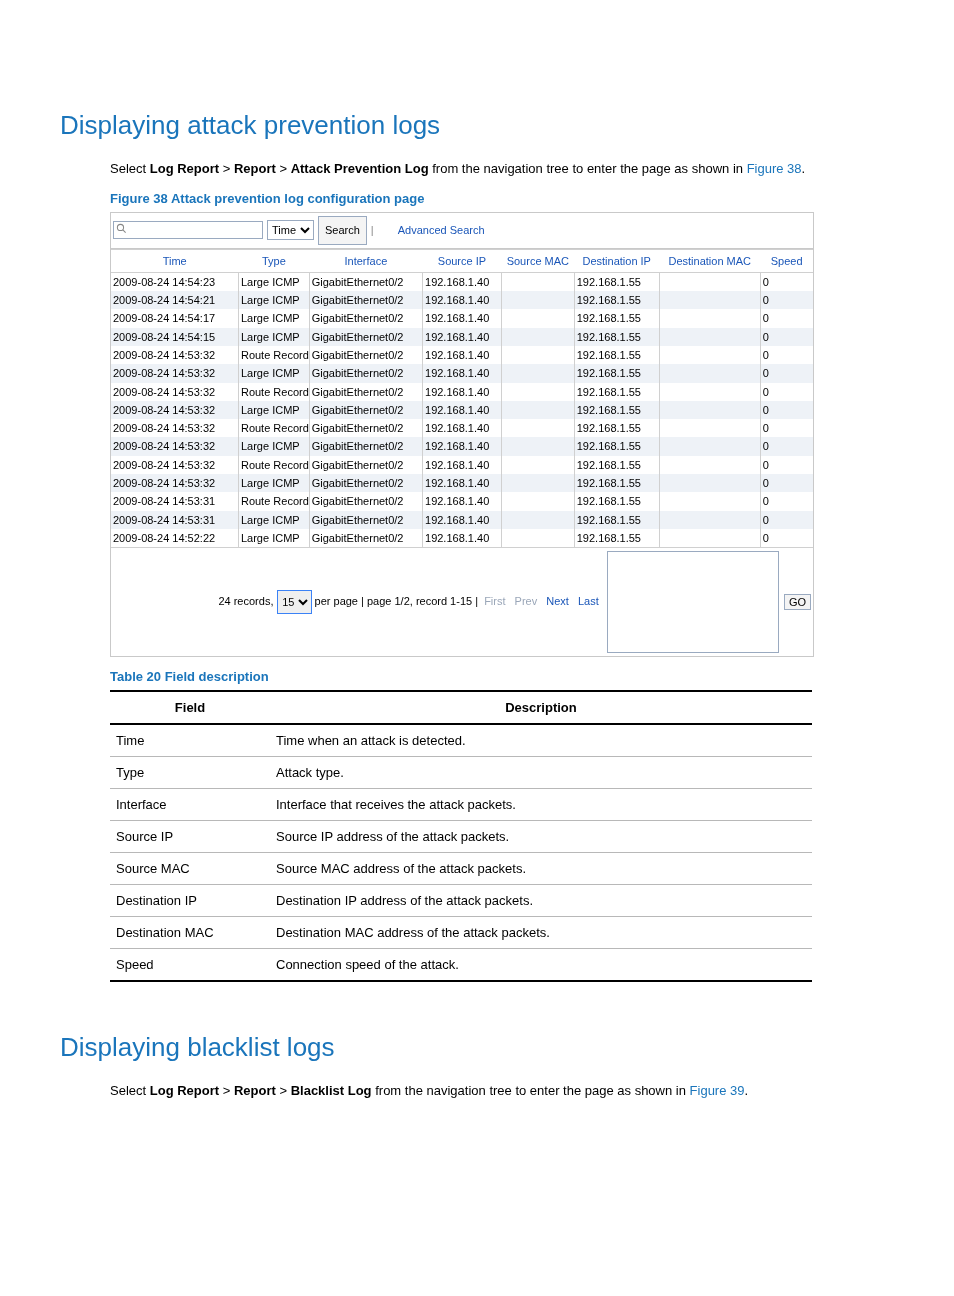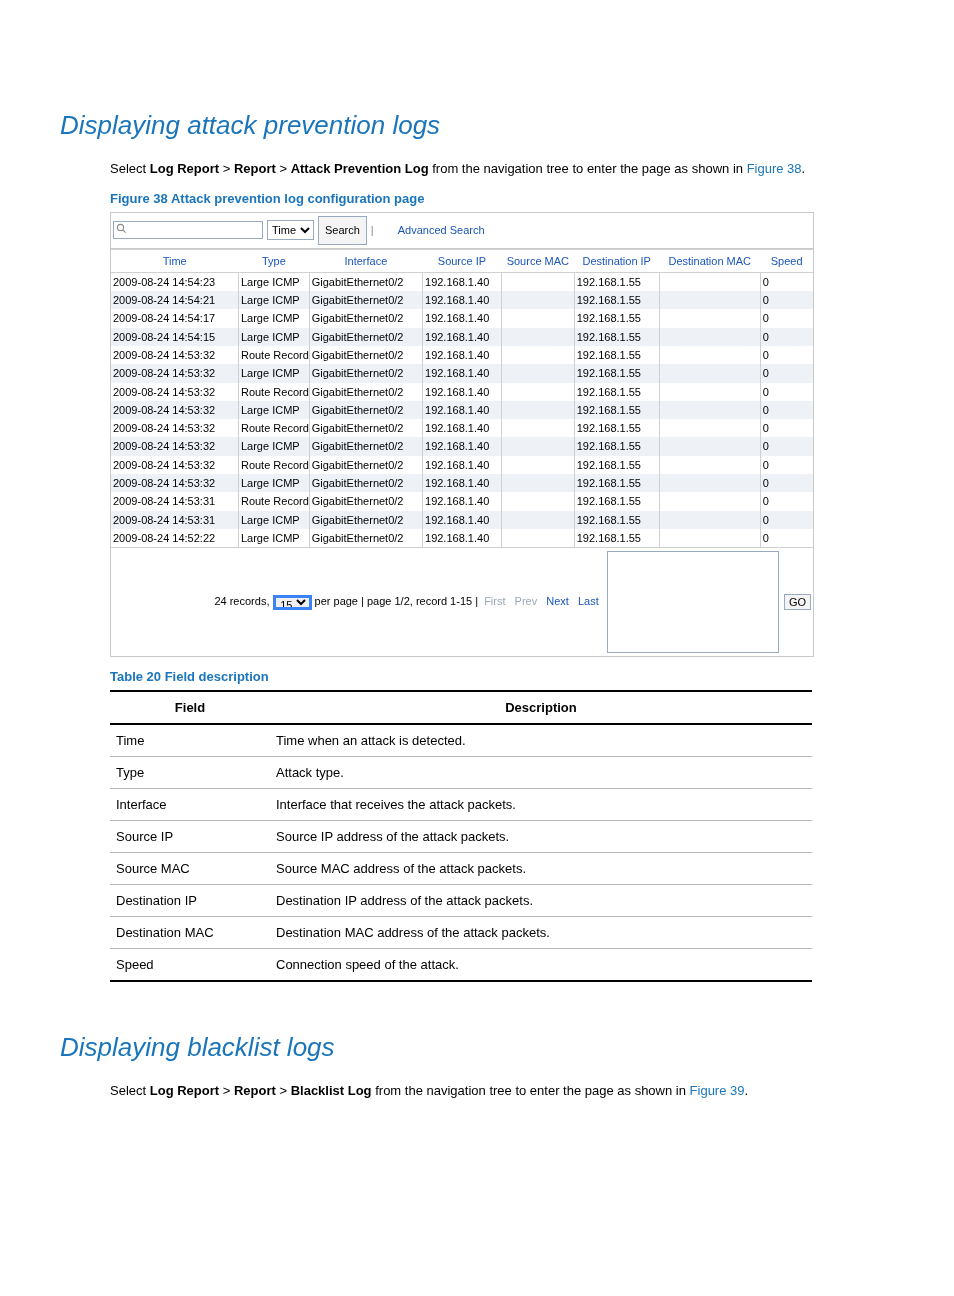--- a/index.html
+++ b/index.html
@@ -15,21 +15,20 @@
     margin: 0 auto;
     padding: 60px 60px 40px 110px;
     box-sizing: border-box;
   }
   .h1 {
     font-size: 26px;
     font-weight: 400;
     color: #1a75bb;
     margin: 50px 0 18px -50px;
     font-family: "Segoe UI", Arial, sans-serif;
-    font-style: italic;
   }
   .para {
     font-size: 13px;
     line-height: 1.5;
     margin: 0 0 6px 0;
   }
   .b { font-weight: 700; }
   .link { color: #1a75bb; }
   .fig-caption {
     color: #1a75bb;
@@ -126,23 +125,23 @@
   .log-footer input.page {
     width: 24px;
     height: 14px;
     font-size: 11px;
     text-align: left;
     border: 1px solid #9aaac0;
     vertical-align: middle;
     margin: 0 2px;
   }
   .log-footer select.pp {
-    height: 15px;
-    font-size: 11px;
-    border: 3px solid #3b82f6;
+    height: 24px;
+    font-size: 11px;
+    border: 1px solid #3b82f6;
     vertical-align: middle;
     text-align: right;
   }
   .log-footer button.go {
     height: 16px;
     font-size: 11px;
     padding: 0 4px;
     border: 1px solid #9aaac0;
     background: #f4f4f4;
     cursor: pointer;

